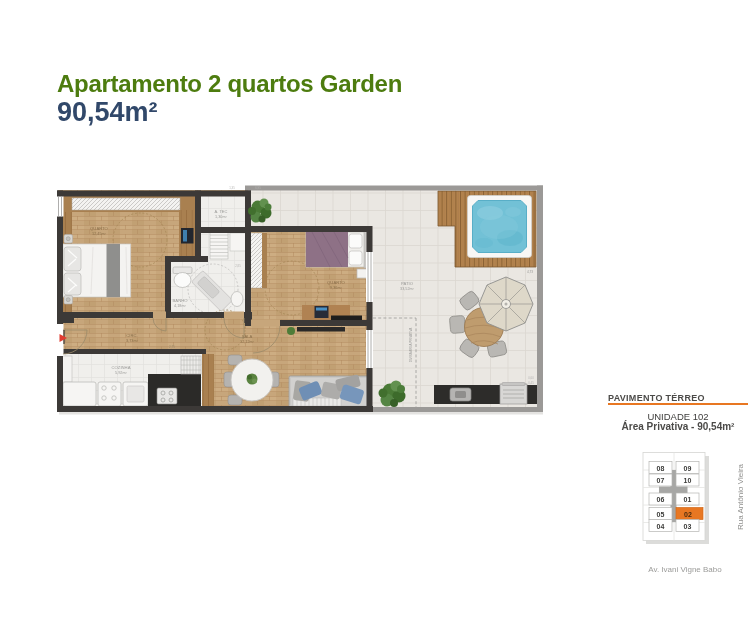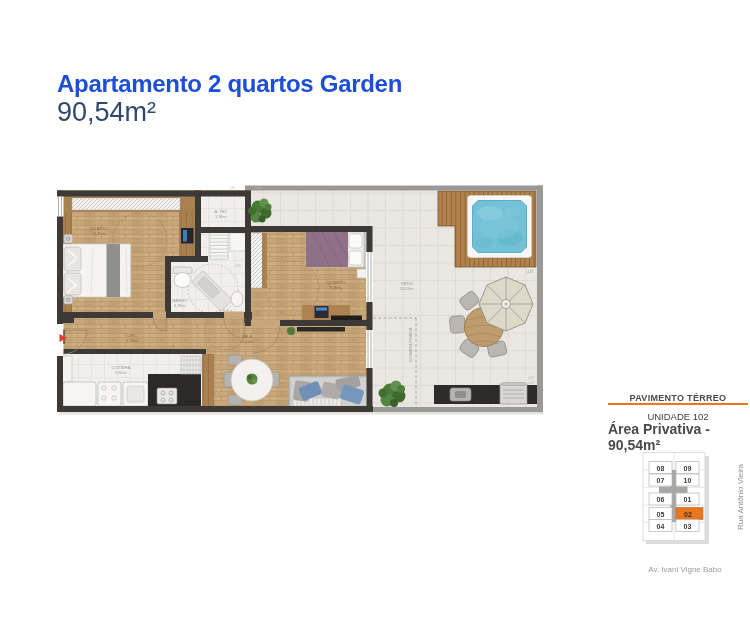--- a/index.html
+++ b/index.html
@@ -1,22 +1,22 @@
 <!DOCTYPE html>
 <html><head>
 <meta charset="utf-8">
 <style>
   html,body{margin:0;padding:0;background:#ffffff;}
   body{width:750px;height:620px;position:relative;overflow:hidden;font-family:"Liberation Sans", sans-serif;}
-  .title{position:absolute;left:57px;top:70px;font-size:24px;font-weight:bold;color:#1d4ed8;letter-spacing:-0.3px;}
-  .sub{position:absolute;left:57px;top:97px;font-size:27px;font-weight:400;color:#31486a;}
-  .pav{position:absolute;left:608px;top:393px;width:140px;text-align:center;font-size:9px;font-weight:bold;color:#4b4a48;letter-spacing:0.3px;}
+  .title{position:absolute;left:57px;top:70px;font-size:24px;font-weight:bold;color:#4d7c0f;letter-spacing:-0.3px;}
+  .sub{position:absolute;left:57px;top:97px;font-size:27px;font-weight:700;color:#31486a;}
+  .pav{position:absolute;left:608px;top:393px;width:140px;text-align:left;font-size:9px;font-weight:bold;color:#4b4a48;letter-spacing:0.3px;}
   .oline{position:absolute;left:608px;top:403px;width:140px;height:2px;background:#e87722;}
   .unid{position:absolute;left:608px;top:411px;width:140px;text-align:center;font-size:9.5px;font-weight:normal;color:#3e3d3b;}
-  .area{position:absolute;left:608px;top:421px;width:140px;font-size:14px;font-weight:bold;color:#4b4a48;}
+  .area{position:absolute;left:608px;top:421px;width:140px;text-align:center;font-size:10px;font-weight:bold;color:#4b4a48;}
   .rua{position:absolute;left:740px;top:497px;font-size:8px;color:#8f8f8d;transform:translate(-50%,-50%) rotate(-90deg);white-space:nowrap;}
   .av{position:absolute;left:612px;top:565px;width:146px;text-align:center;font-size:8px;color:#9b9b99;}
   svg{position:absolute;left:0;top:0;}
 </style>
 </head>
 <body>
 
 <div class="title">Apartamento 2 quartos Garden</div>
 
 <div class="sub">90,54m²</div>

